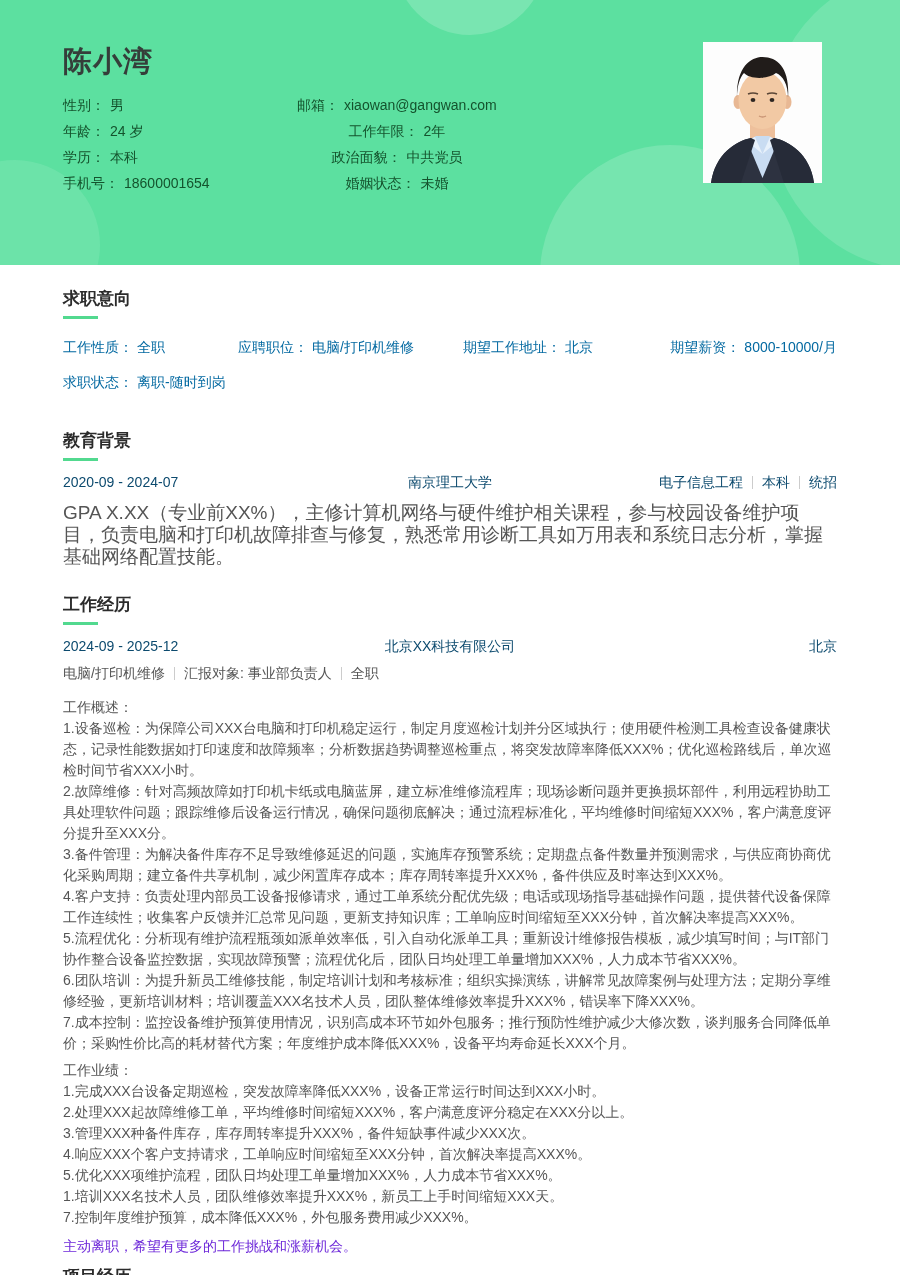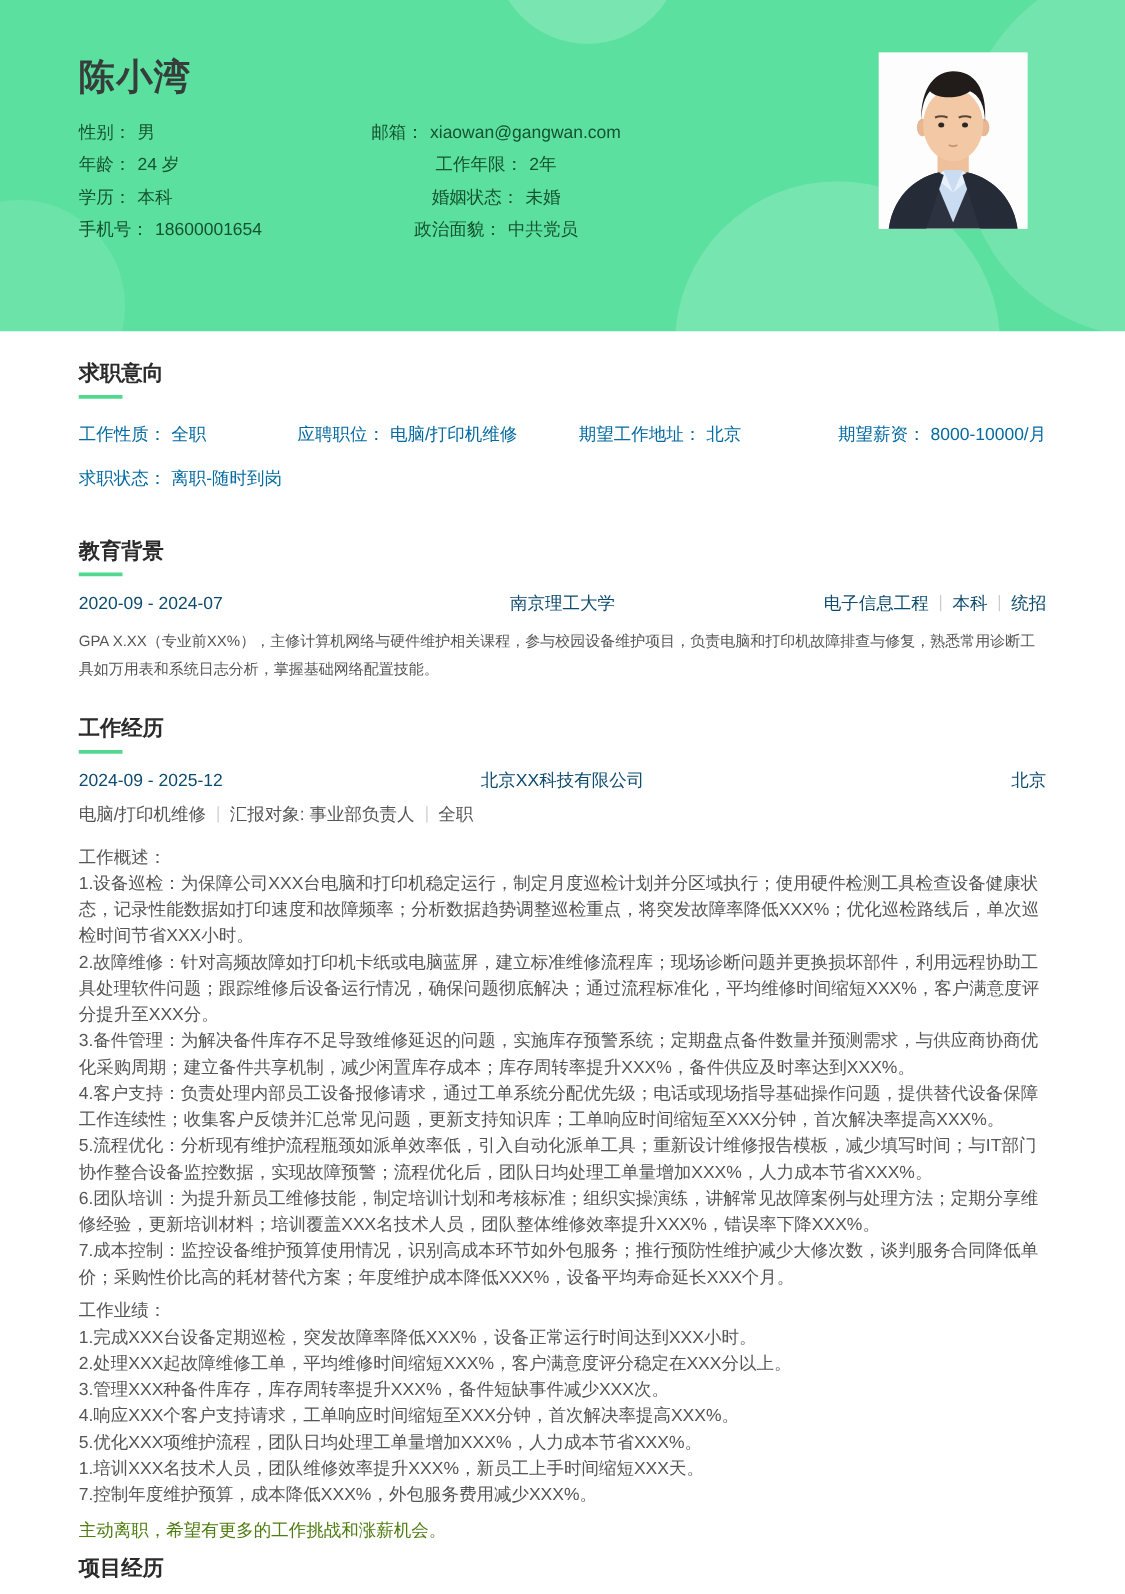--- a/index.html
+++ b/index.html
@@ -63,28 +63,28 @@
   .intent-f3 { flex: 1; }
   .intent-f4 { text-align: right; white-space: nowrap; }
   .intent-row .label { margin-right: 4px; }
 
   .meta-row { display: flex; align-items: flex-end; margin-top: 12px; font-size: 14px; line-height: 18px; color: #0c4a6e; }
   .meta-left { width: 230px; }
   .meta-center { flex: 1; text-align: center; }
   .meta-right { width: 230px; display: flex; justify-content: flex-end; align-items: center; white-space: nowrap; }
   .vbar { width: 1px; height: 13px; background: #cccccc; margin: 0 9px; }
 
-  .para { margin-top: 11px; font-size: 12px; line-height: 22px; color: #555; }
+  .para { margin-top: 11px; font-size: 19px; line-height: 22px; color: #555; }
   .para.intro { margin-top: 10px; }
 
   .pos-row { display: flex; align-items: center; margin-top: 9px; font-size: 14px; line-height: 18px; color: #555; white-space: nowrap; }
 
   .block { margin-top: 15px; font-size: 14px; line-height: 21px; color: #555; }
   .block.achv { margin-top: 6px; }
-  .leave-line { margin-top: 8px; font-size: 14px; line-height: 21px; color: #4d7c0f; }
+  .leave-line { margin-top: 8px; font-size: 14px; line-height: 21px; color: #6d28d9; }
 </style>
 </head>
 <body>
 
 <div class="header">
   <div class="deco deco-ring"></div>
   <div class="deco deco-c1"></div>
   <div class="deco deco-c2"></div>
   <div class="deco deco-c3"></div>
 
@@ -106,24 +106,24 @@
   </div>
 
   <div class="info-col right">
     <div class="info-row">
       <span class="label">邮箱：</span><span>xiaowan@gangwan.com</span>
     </div>
     <div class="info-row">
       <span class="label">工作年限：</span><span>2年</span>
     </div>
     <div class="info-row">
+      <span class="label">政治面貌：</span><span>中共党员</span>
+    </div>
+    <div class="info-row">
       <span class="label">婚姻状态：</span><span>未婚</span>
-    </div>
-    <div class="info-row">
-      <span class="label">政治面貌：</span><span>中共党员</span>
     </div>
   </div>
 
   <div class="photo">
     <svg viewBox="0 0 119 141" xmlns="http://www.w3.org/2000/svg">
       <rect width="119" height="141" fill="#fdfdfd"></rect>
       <rect x="47" y="76" width="25" height="28" fill="#eec09c"></rect>
       <path d="M8 141 C12 112 33 99 48 96 L71 96 C86 99 107 112 111 141 Z" fill="#2d3240"></path>
       <path d="M44 99 L59.5 136 L75 99 L66 94 L53 94 Z" fill="#c9dcf2"></path>
       <path d="M44 99 L52 95 L59.5 112 Z" fill="#e8f1fb"></path>

